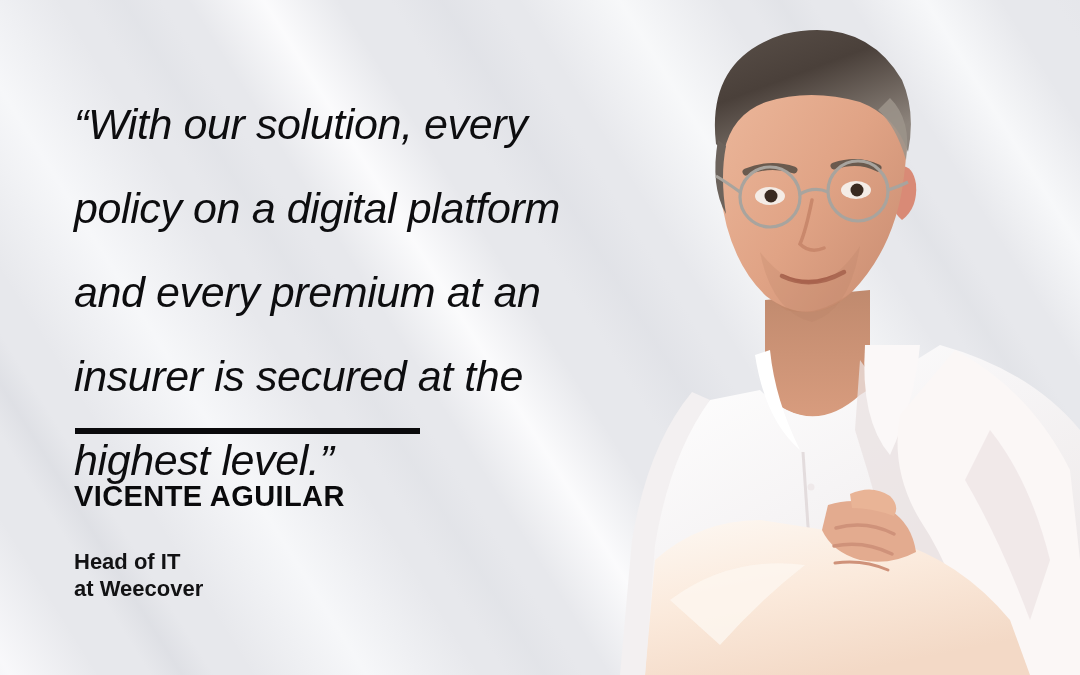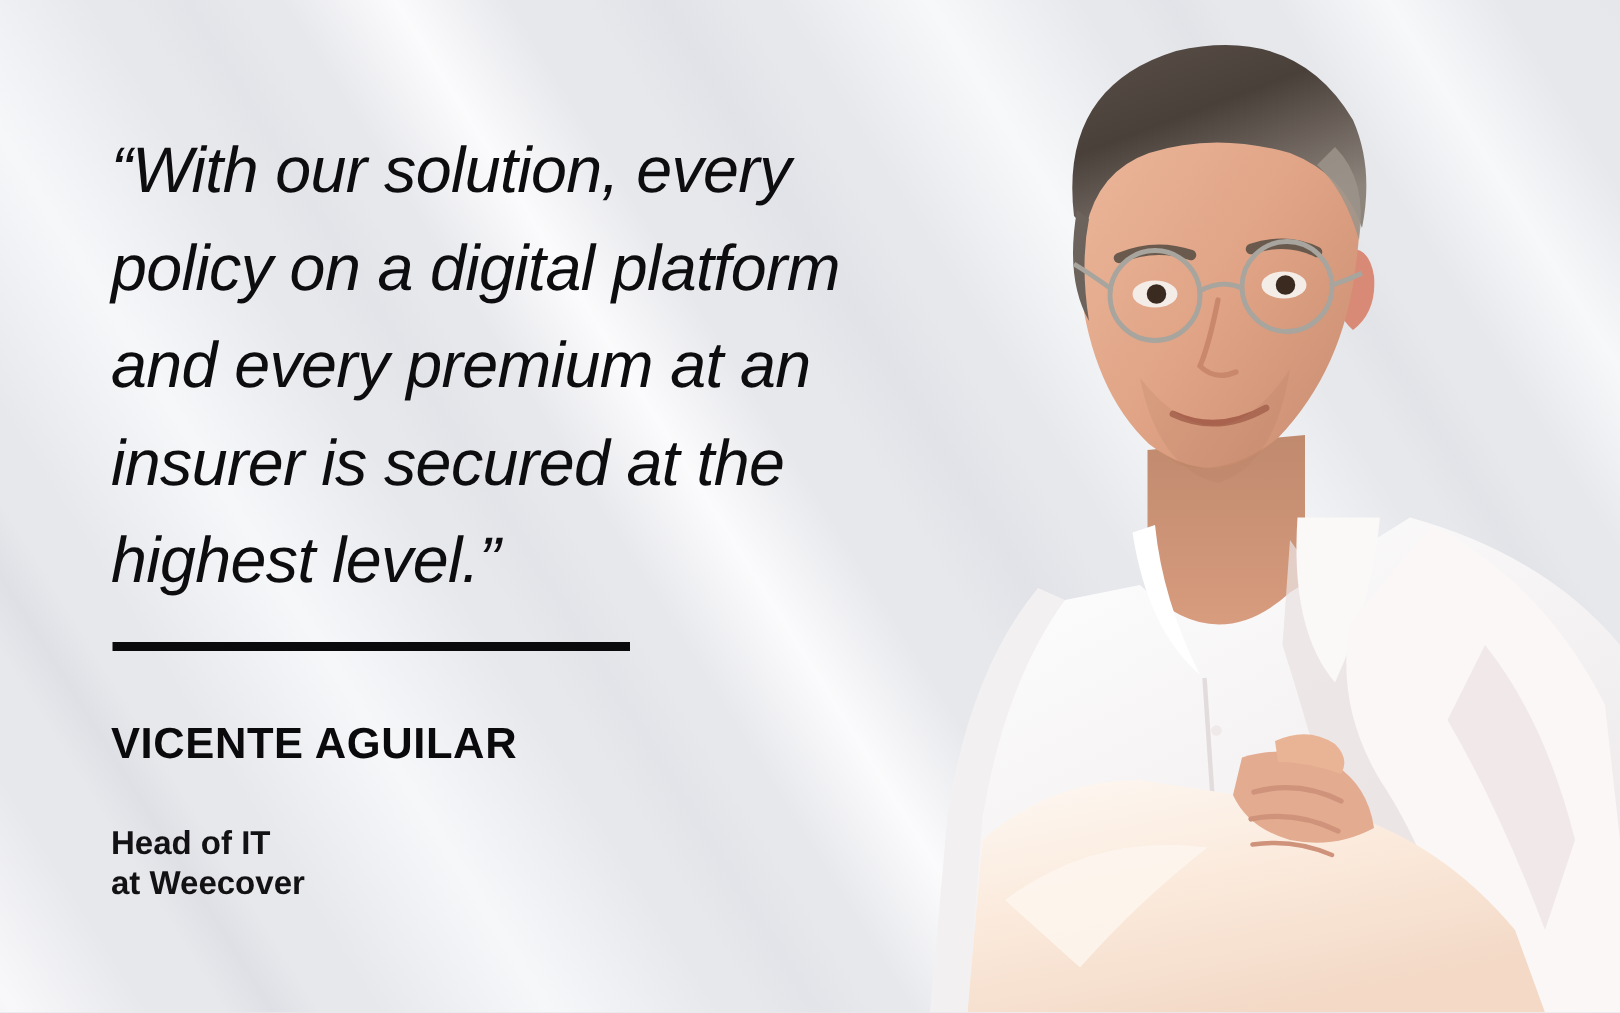--- a/index.html
+++ b/index.html
@@ -40,21 +40,21 @@
     top:0; bottom:0;
     pointer-events:none;
   }
 
   
   .quote {
     position:absolute;
     left:74px; top:82px;
     width:560px;
     font-size:43px;
-    line-height:65px;
+    line-height:84px;
     font-style:italic;
     font-weight:400;
     color:#0d0d0f;
     letter-spacing:-0.4px;
     white-space:pre-line;
   }
 
   
   .divider {
     position:absolute;

